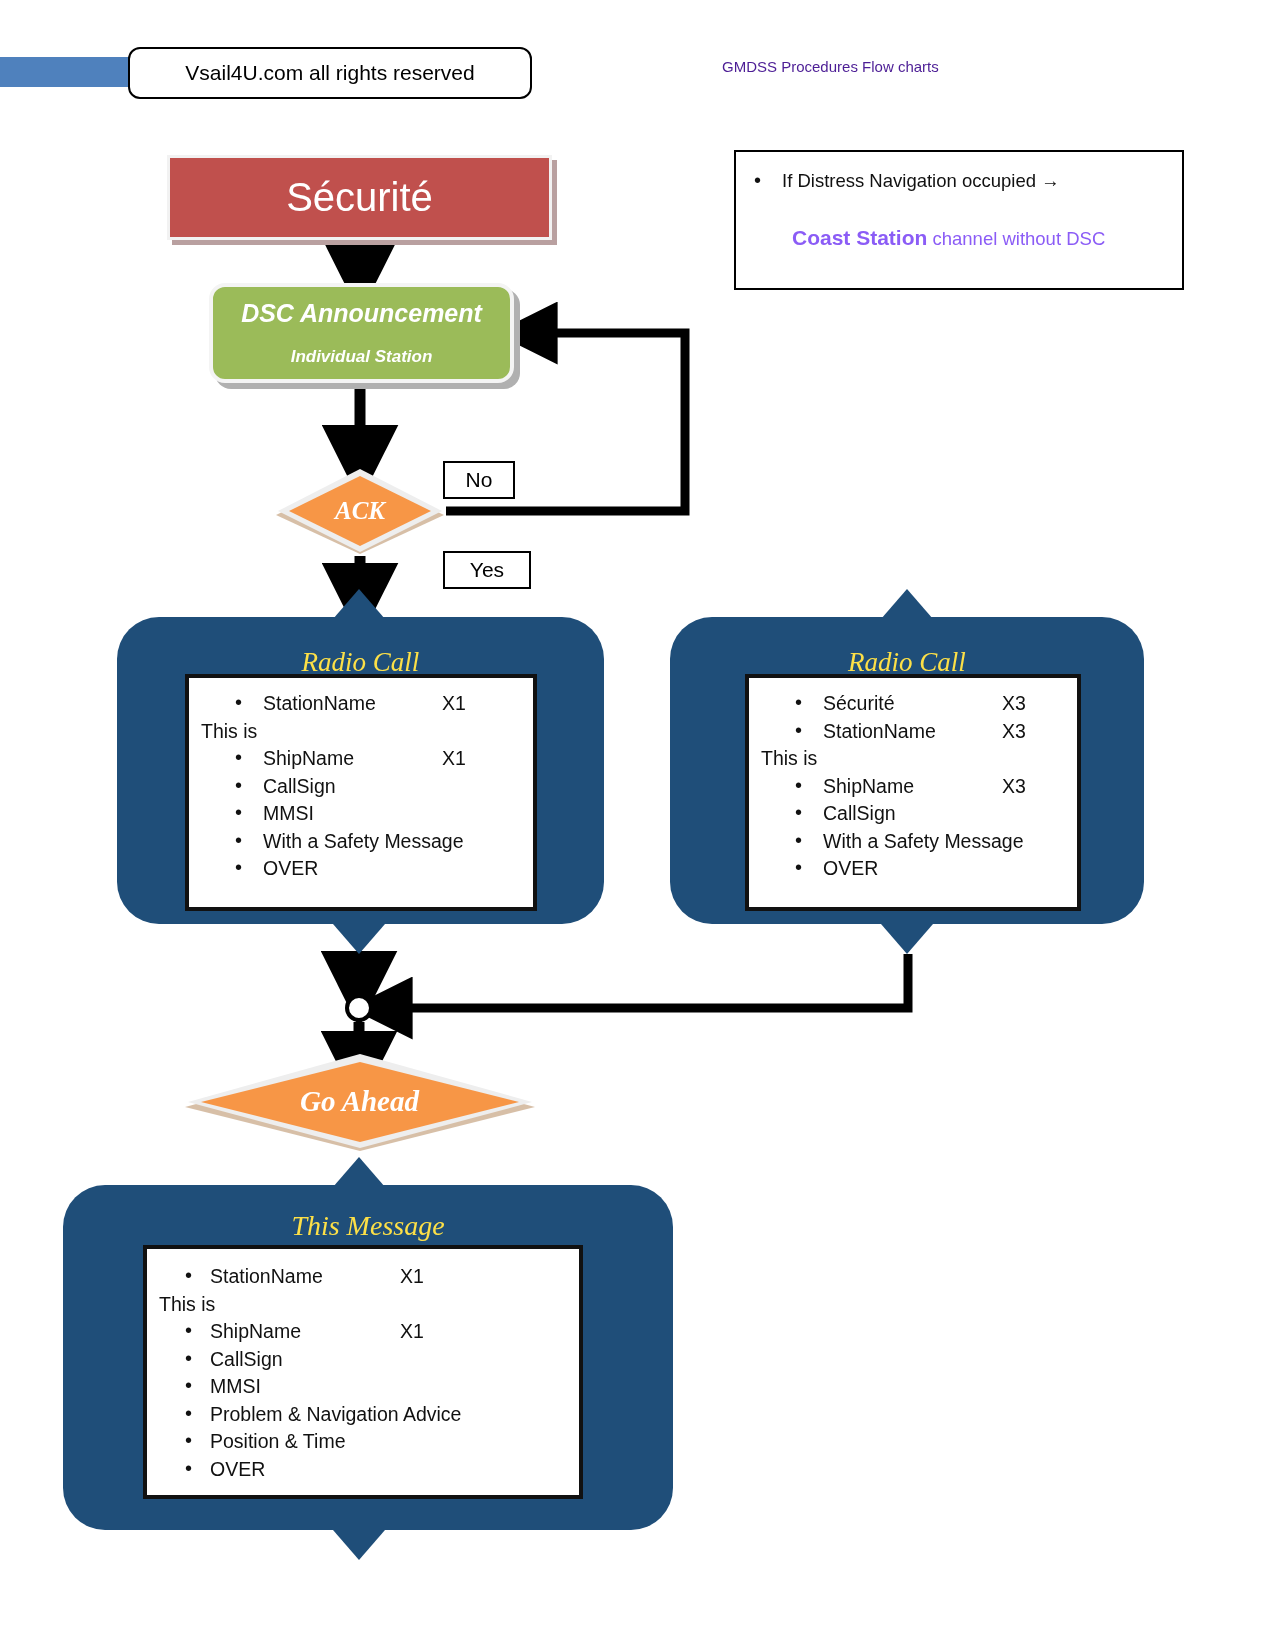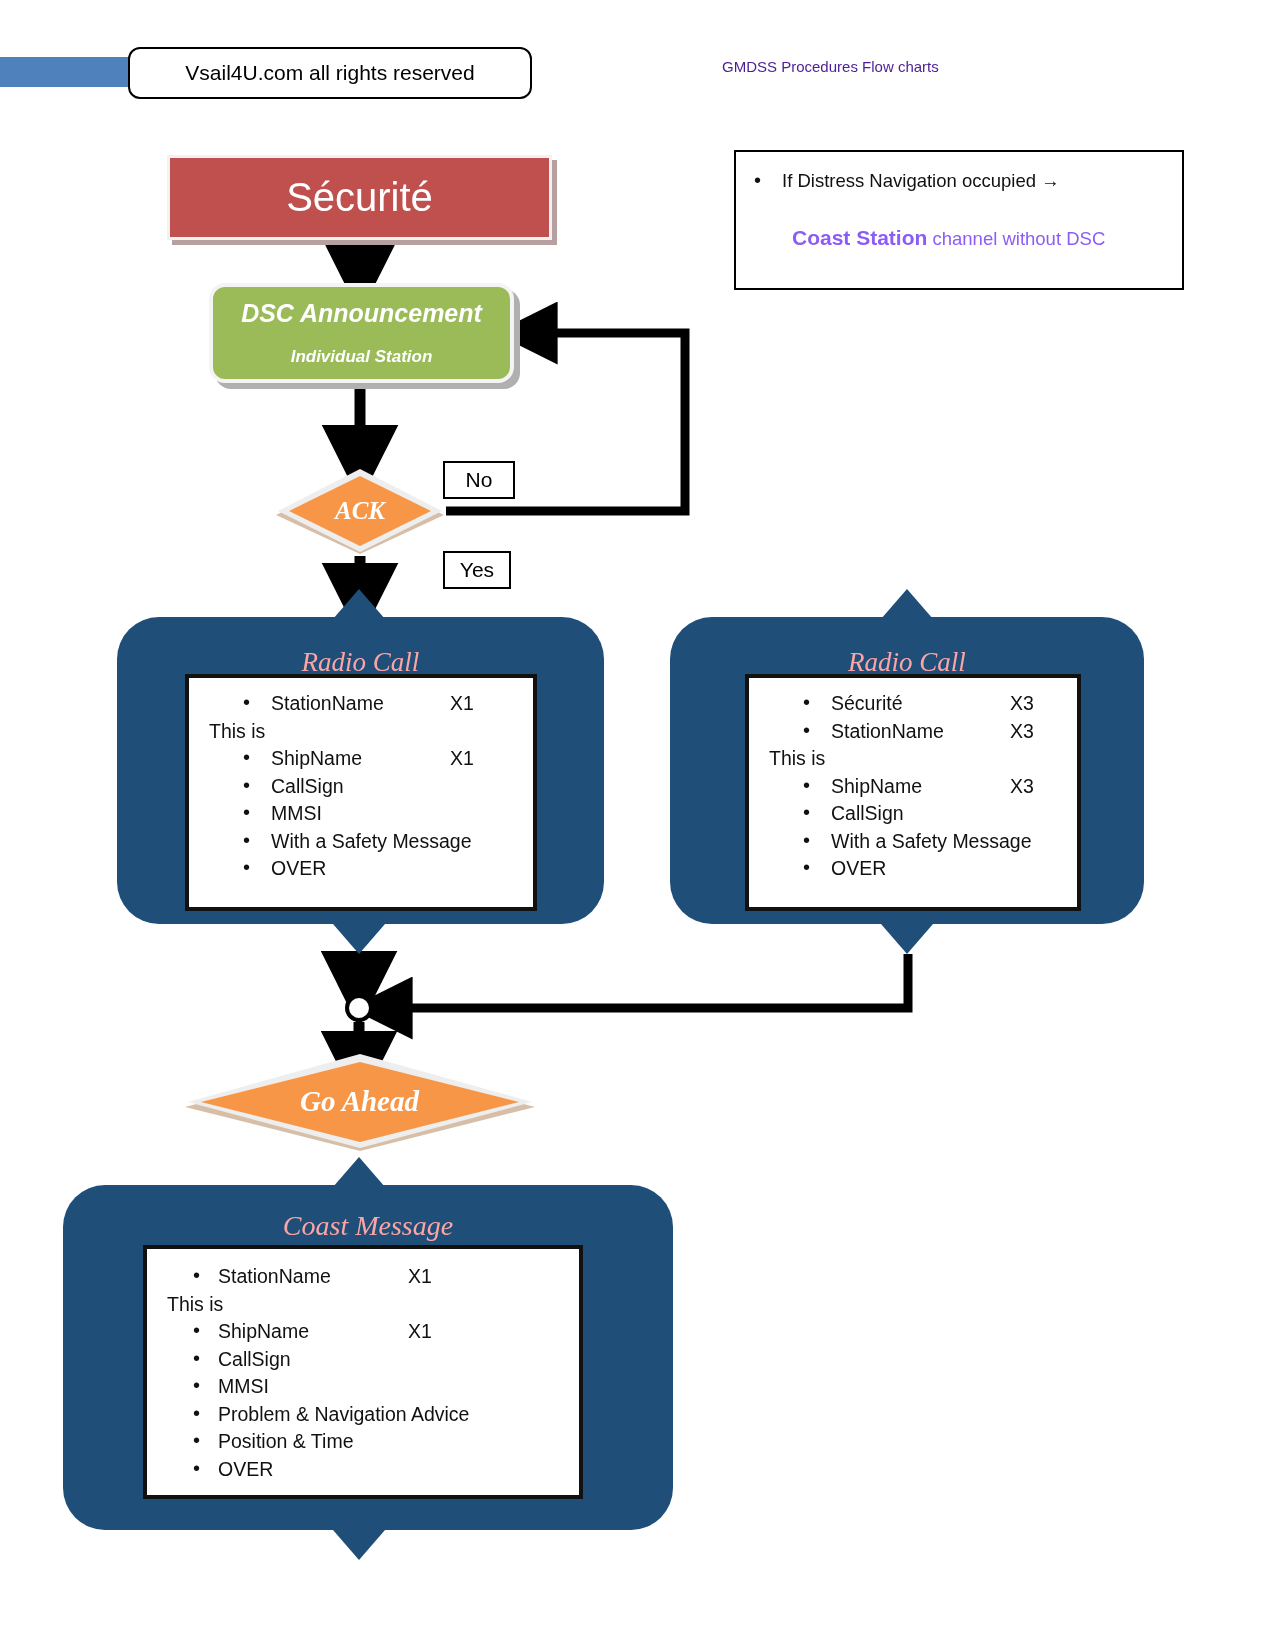--- a/index.html
+++ b/index.html
@@ -52,29 +52,29 @@
 
   .dlabel{position:absolute;left:0;width:100%;text-align:center;color:#ffffff;
           font-family:"Liberation Serif", serif;font-weight:bold;font-style:italic;}
   .ack-label{top:30px;font-size:25px;}
   .goahead-label{top:33px;font-size:29px;}
 
   
   .tag{position:absolute;background:#ffffff;border:2.5px solid #000;box-sizing:border-box;
        display:flex;align-items:center;justify-content:center;font-size:21px;color:#000;}
   .tag-no{left:443px;top:461px;width:72px;height:38px;}
-  .tag-yes{left:443px;top:551px;width:68px;height:38px;}
+  .tag-yes{left:443px;top:551px;width:88px;height:38px;}
 
   
   .bluebox{position:absolute;background:#1F4E79;border-radius:42px;}
   .bluebox .title{position:absolute;left:0;width:100%;text-align:center;
-                  color:#fca5a5;font-family:"Liberation Serif", serif;
+                  color:#fde047;font-family:"Liberation Serif", serif;
                   font-style:italic;}
   .innerbox{position:absolute;background:#ffffff;border:4px solid #111;box-sizing:border-box;}
-  .innerbox ul{list-style:none;margin:0;padding:16px;}
+  .innerbox ul{list-style:none;margin:0;padding:8px;}
   .innerbox li{position:relative;font-size:19.5px;color:#111;line-height:27.5px;
                white-space:nowrap;}
   .innerbox li.bul{padding-left:66px;}
   .innerbox li.bul:before{content:"\2022";position:absolute;left:38px;top:-1px;font-size:20px;}
   .innerbox li.plain{padding-left:4px;}
   .innerbox li .qty{position:absolute;}
 
   
   .rc-left{left:117px;top:617px;width:487px;height:307px;}
   .rc-left .title{top:30px;font-size:27px;}
@@ -219,21 +219,21 @@
 <div class="diamond-wrap goahead-wrap">
   <svg class="dshape" viewBox="0 0 355 100" preserveAspectRatio="none">
     <polygon points="178,8 353,55 178,99 3,55" fill="#c9a98a" opacity="0.75"></polygon>
     <polygon points="178,2 350,50 178,96 6,50" fill="#eeeeee"></polygon>
     <polygon points="178,10 337,50 178,90 19,50" fill="#F79646"></polygon>
   </svg>
   <div class="dlabel goahead-label">Go Ahead</div>
 </div>
 
 <div class="bluebox rm">
-  <div class="title">Coast Message</div>
+  <div class="title">This Message</div>
   <div class="innerbox">
     <ul>
         <li class="bul"><span>StationName</span><span class="qty" style="left: 245px;">X1</span></li>
         <li class="plain"><span>This is</span></li>
         <li class="bul"><span>ShipName</span><span class="qty" style="left: 245px;">X1</span></li>
         <li class="bul"><span>CallSign</span></li>
         <li class="bul"><span>MMSI</span></li>
         <li class="bul"><span>Problem &amp; Navigation Advice</span></li>
         <li class="bul"><span>Position &amp; Time</span></li>
         <li class="bul"><span>OVER</span></li>

